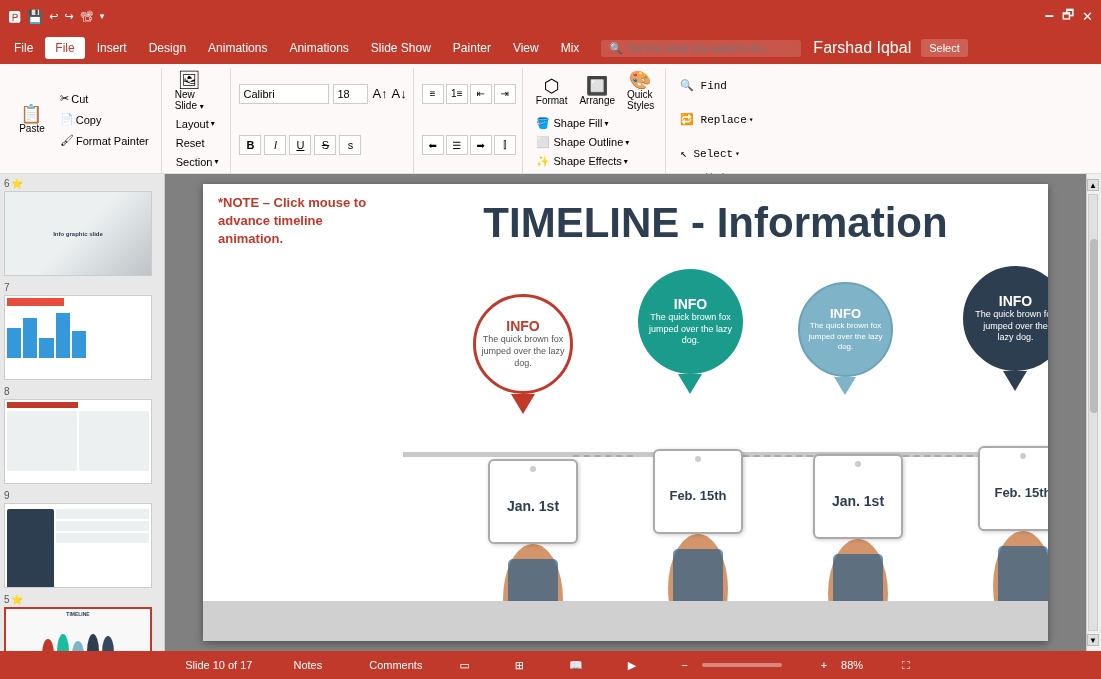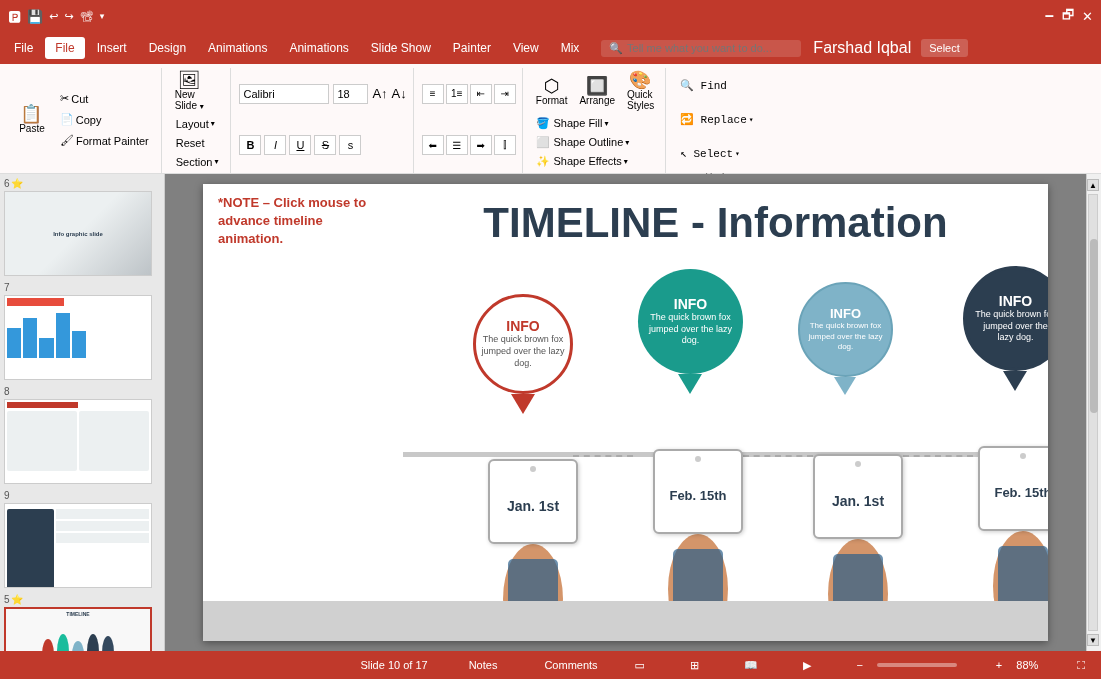--- a/index.html
+++ b/index.html
@@ -161,21 +161,21 @@
       background: #f0f0f0;
       border-left: 1px solid #ccc;
     }
 
     
     .status-bar {
       height: 28px;
       background: #c0392b;
       display: flex;
       align-items: center;
-      justify-content: flex-end;
+      justify-content: center;
       padding: 0 10px;
       color: white;
       font-size: 11px;
     }
     .status-left { display: flex; align-items: center; gap: 10px; }
     .status-right { display: flex; align-items: center; gap: 8px; }
     .status-btn { cursor: pointer; padding: 2px 6px; border-radius: 3px; margin-left: 25px; }
 
     
     .timeline-title {

